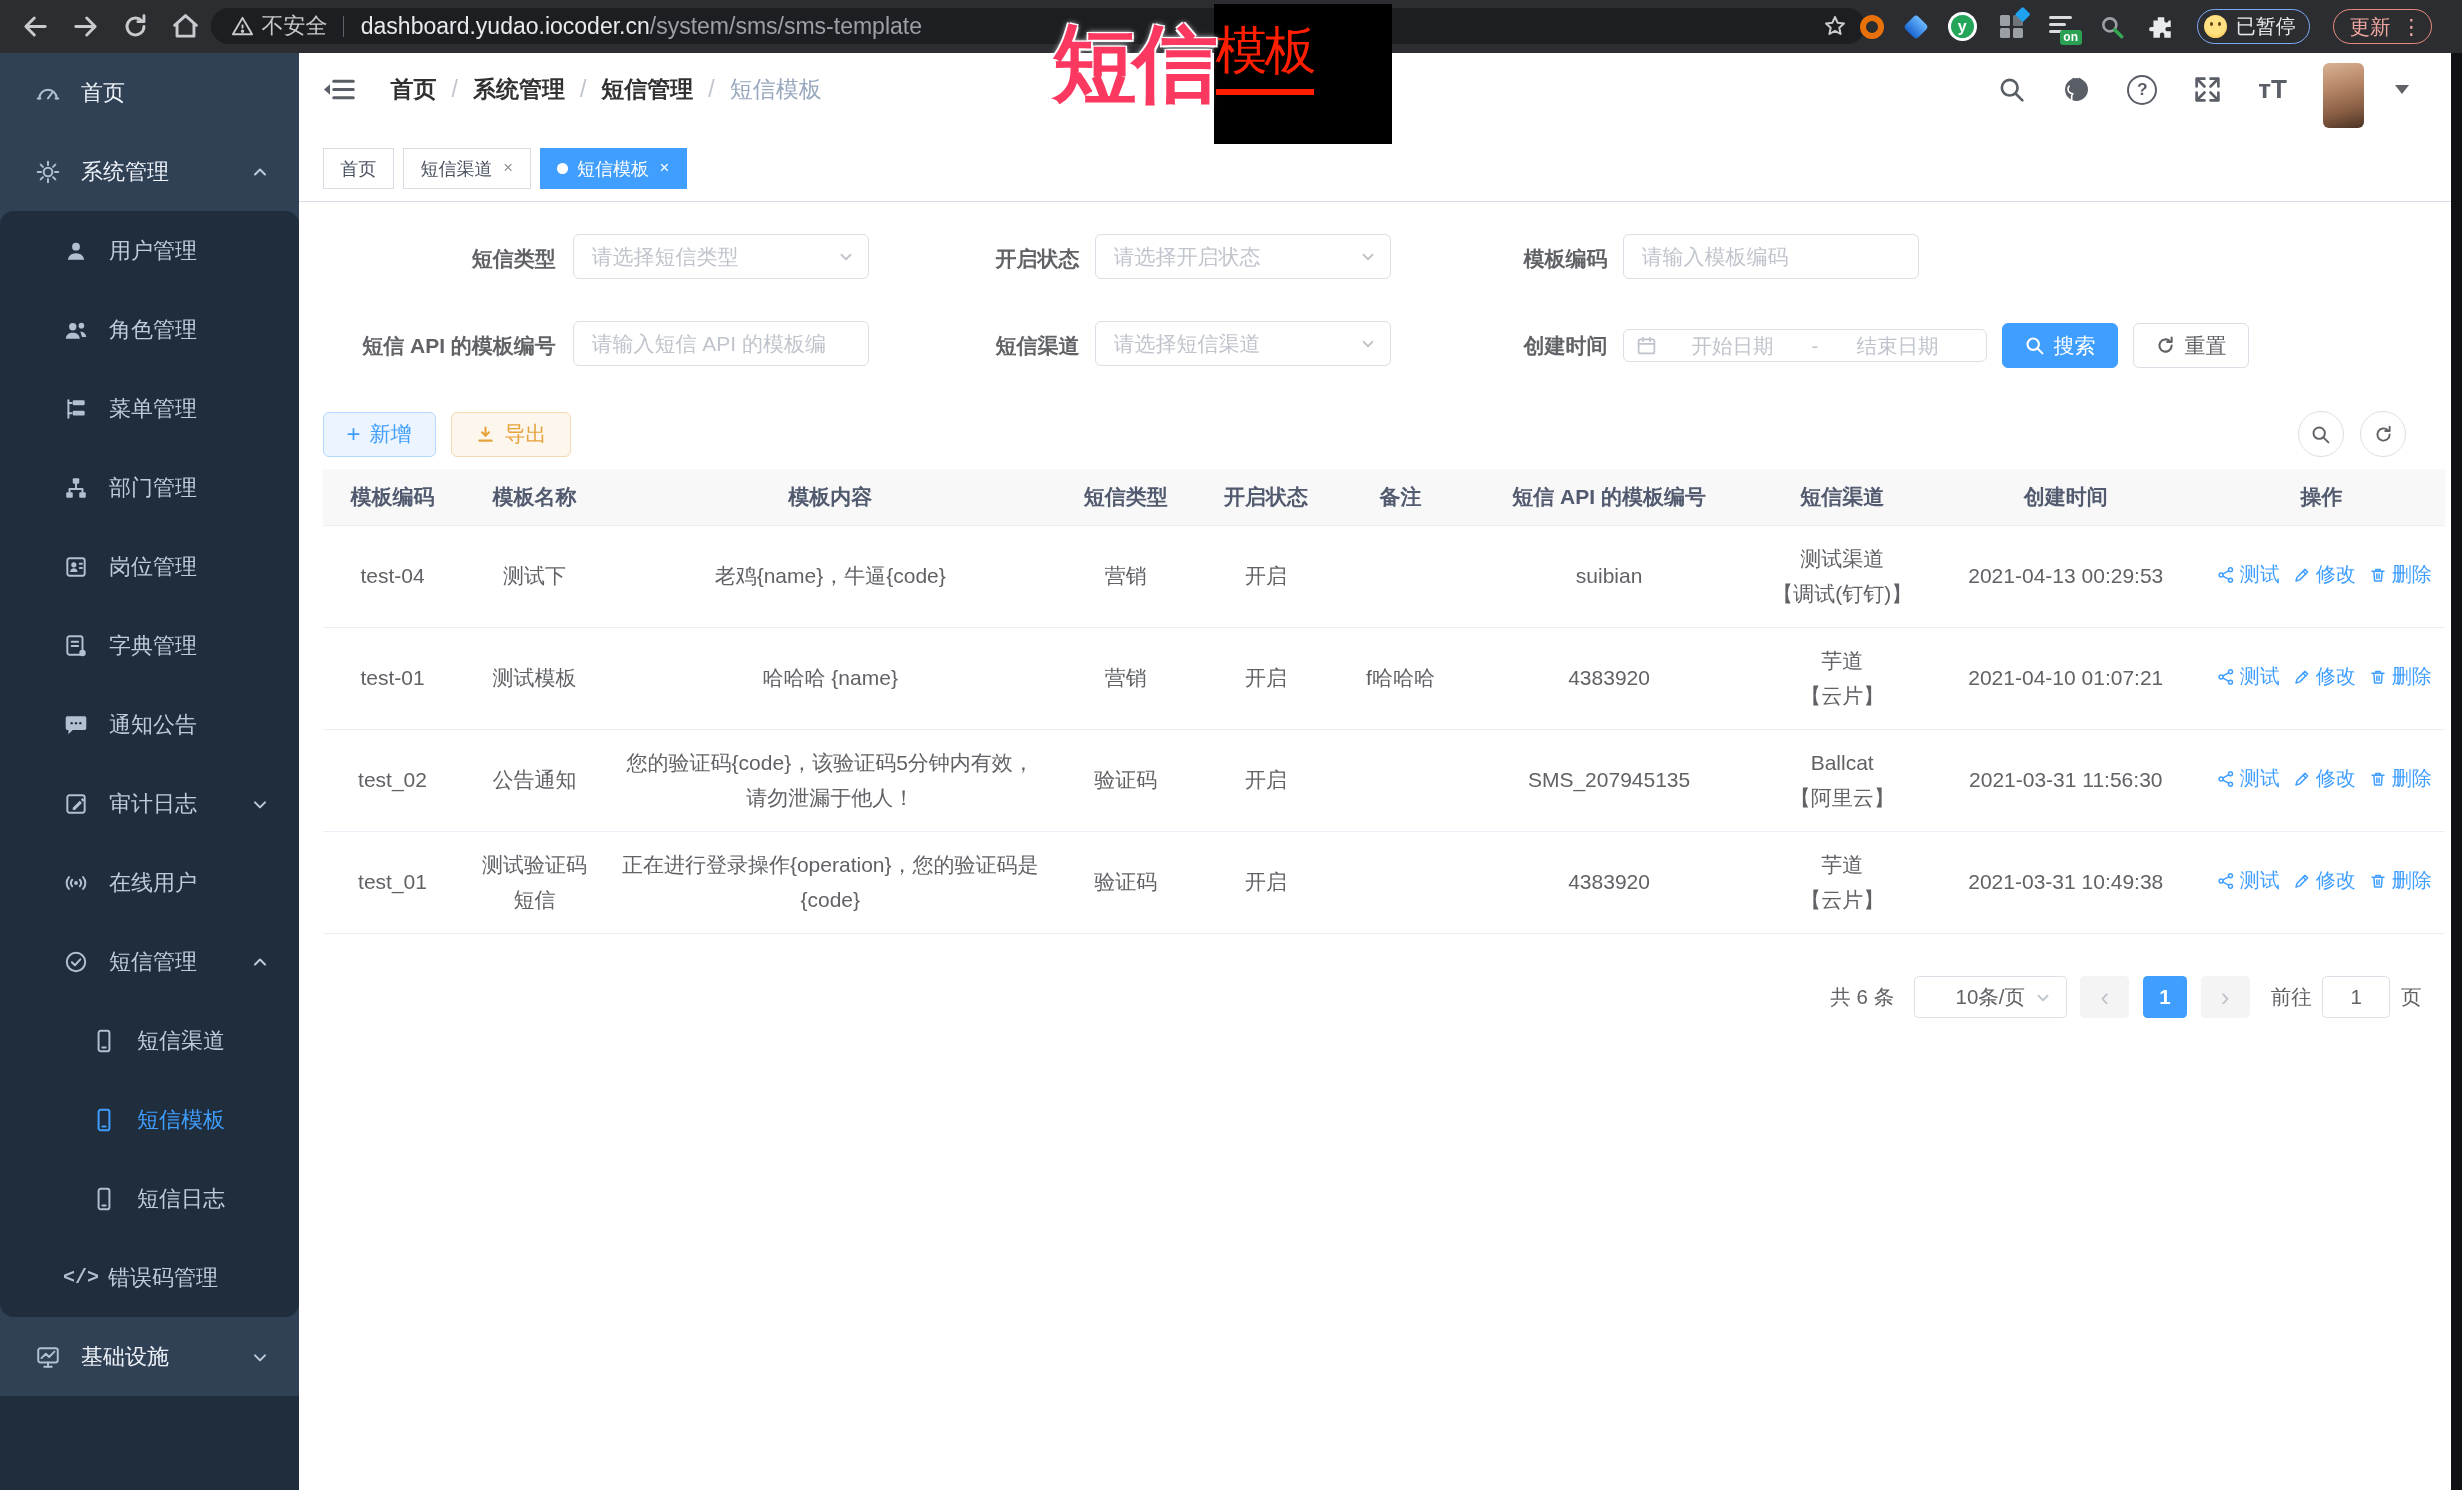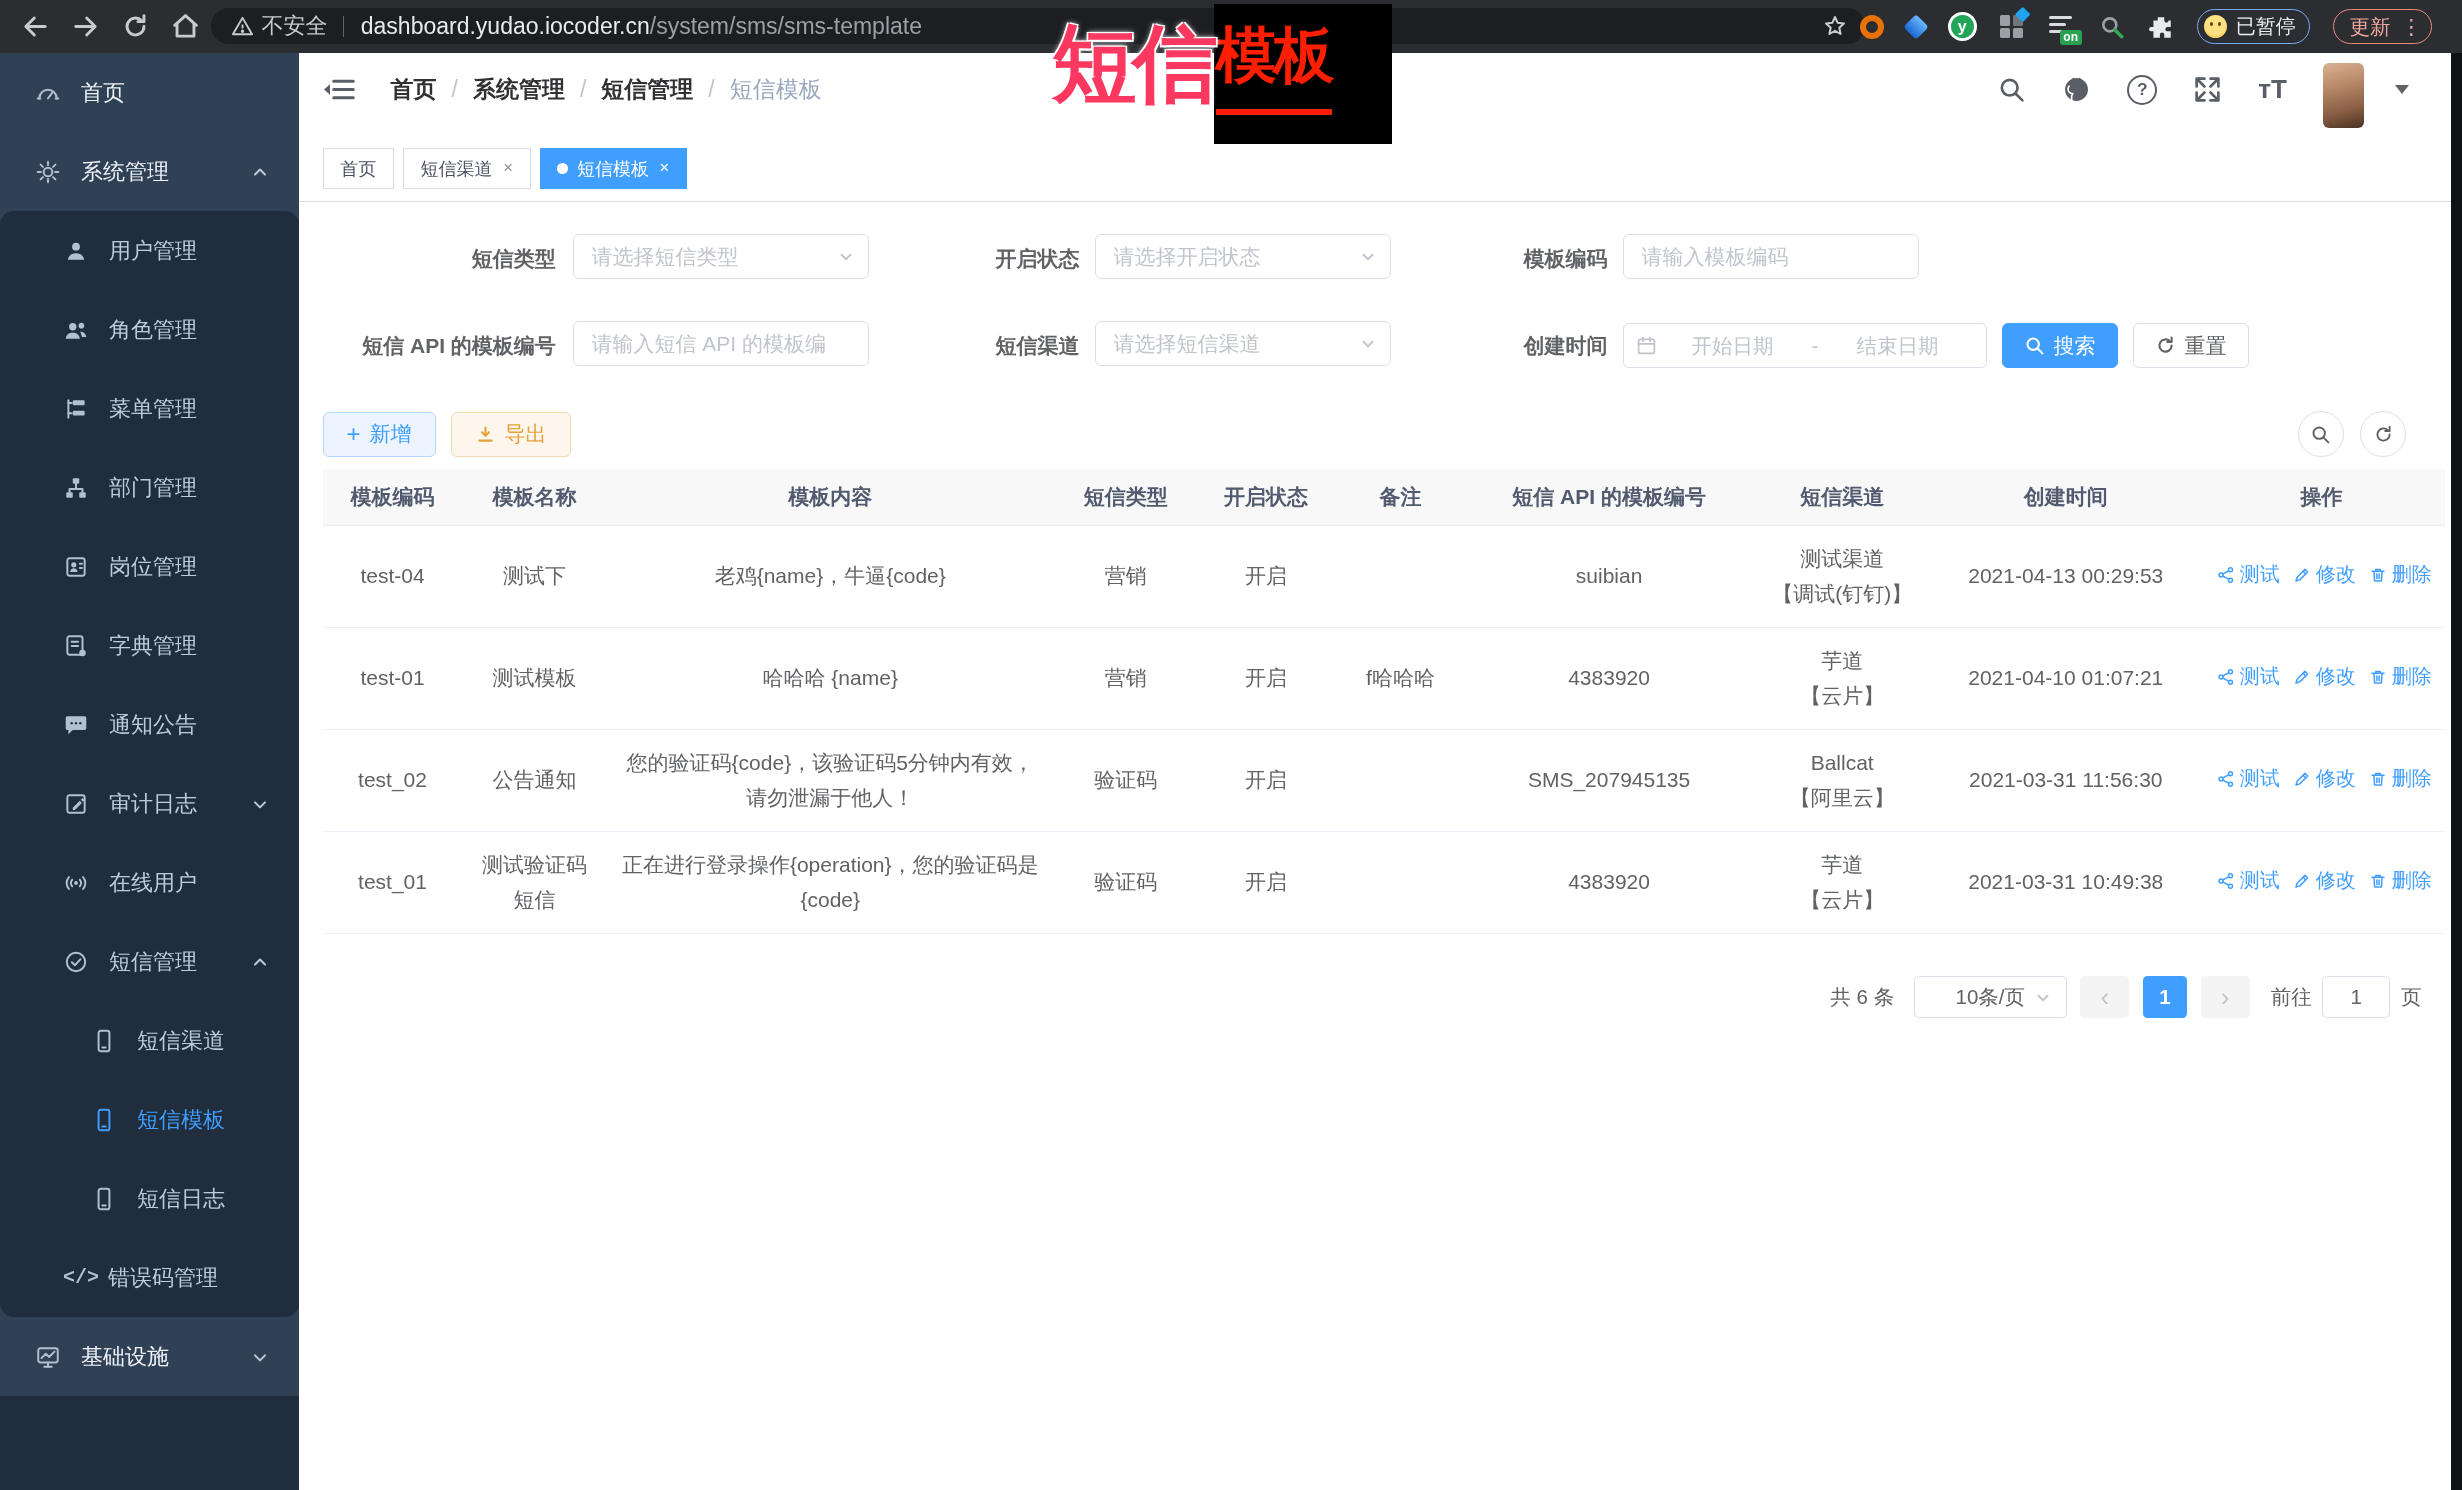--- a/index.html
+++ b/index.html
@@ -45,21 +45,21 @@
   .paused-pill{display:flex;align-items:center;gap:9px;border:1.5px solid #7baaf7;border-radius:18px;height:33px;padding:0 13.6px 0 6px;color:#e8eaed;font-size:20px;}
   .face{width:23px;height:23px;border-radius:50%;background:radial-gradient(circle at 50% 38%,#ffe082 0 55%,#f6b93b);position:relative;}
   .face:before,.face:after{content:"";position:absolute;top:6.8px;width:3px;height:3.8px;background:#5c4312;border-radius:50%;}
   .face:before{left:6px;}.face:after{right:6px;}
   .update-pill{display:flex;align-items:center;gap:10.6px;border:1.5px solid #e98a80;border-radius:18px;height:33px;padding:0 9px 0 15px;color:#f0a69e;font-size:20.5px;}
   .kebab{color:#f0a69e;font-size:21px;letter-spacing:0;line-height:1;}
   
   .ov-pink{position:absolute;left:1052px;top:10.6px;z-index:100;font-size:85px;font-weight:700;color:#fb3960;letter-spacing:-4.5px;line-height:1.25;
     text-shadow:0 0 3px #fff,0 0 6px #fff,1.5px 1.5px 0 #fff,-1.5px -1.5px 0 #fff,1.5px -1.5px 0 #fff,-1.5px 1.5px 0 #fff;}
   .ov-box{position:absolute;left:1214px;top:3.8px;width:178px;height:140px;background:#000;z-index:99;}
-  .ov-red{position:absolute;left:1.5px;top:18px;font-size:61px;font-weight:700;color:#ff1e00;letter-spacing:-3px;line-height:1.1;border-bottom:6.8px solid #ff1e00;padding-bottom:20px;}
+  .ov-red{position:absolute;left:1.5px;top:18px;font-size:52px;font-weight:400;color:#ff1e00;letter-spacing:-3px;line-height:1.1;border-bottom:6.8px solid #ff1e00;padding-bottom:10px;}
   
   .sidebar{position:absolute;left:0;top:53px;width:299px;bottom:0;background:#304156;z-index:2;display:flex;flex-direction:column;}
   .logo-row{height:76px;display:flex;align-items:center;padding-left:49px;flex:0 0 auto;}
   .logo-img{width:70px;height:70px;border-radius:4.5px;flex:0 0 auto;margin-top:4.5px;
     background:radial-gradient(circle at 50% 42%,#f3ece2 0 26%,#cbb39e 45%,#8a6a52 75%,#6b4d3a);}
   .logo-title{color:#ffffff;font-size:23.5px;font-weight:700;margin-left:21px;white-space:nowrap;}
   .s-item{height:79px;display:flex;align-items:center;position:relative;color:#bfcbd9;font-size:22px;cursor:pointer;flex:0 0 auto;}
   .s-item .s-ico{width:26px;height:26px;flex:0 0 auto;color:#b3c0d1;}
   .s-item .s-ico svg{width:26px;height:26px;stroke:currentColor;fill:none;stroke-width:1.8;stroke-linecap:round;stroke-linejoin:round;}
   .s-item .lbl{margin-left:20px;white-space:nowrap;}
@@ -106,21 +106,21 @@
   .f-label.narrow{width:99px;}
   .gap2{margin-left:127px;}
   .gap3{margin-left:133px;}
   .field{position:relative;height:49px;flex:0 0 auto;}
   .field input{width:100%;height:45px;box-sizing:border-box;border:1.5px solid #dcdfe6;border-radius:6px;padding:0 42px 0 18px;font-size:21px;color:#606266;outline:none;font-family:inherit;background:#fff;}
   .field input::placeholder{color:#c0c4cc;}
   .field.plain input{padding-right:18px;}
   .w390{width:296px;}
   .sel-arrow{position:absolute;right:13.6px;top:13.6px;width:18px;height:18px;color:#c0c4cc;pointer-events:none;}
   .sel-arrow svg{width:18px;height:18px;stroke:currentColor;fill:none;stroke-width:2.4;stroke-linecap:round;stroke-linejoin:round;}
-  .date-field{width:364px;height:45px;border:1.5px solid #dcdfe6;border-radius:6px;display:flex;align-items:center;box-sizing:border-box;padding:0 12px;}
+  .date-field{width:364px;height:33px;border:1.5px solid #dcdfe6;border-radius:6px;display:flex;align-items:center;box-sizing:border-box;padding:0 12px;}
   .cal-ico{width:21px;height:21px;color:#c0c4cc;flex:0 0 auto;}
   .cal-ico svg{width:21px;height:21px;stroke:currentColor;fill:none;stroke-width:2;stroke-linecap:round;}
   .date-ph{color:#c0c4cc;font-size:20.5px;flex:1;text-align:center;white-space:nowrap;}
   .date-sep{color:#c0c4cc;font-size:20.5px;padding:0 3px;}
   .btn{display:inline-flex;align-items:center;justify-content:center;height:45px;border-radius:6px;font-size:21px;cursor:pointer;box-sizing:border-box;white-space:nowrap;}
   .btn .b-ico{width:21px;height:21px;margin-right:9px;}
   .btn .b-ico svg{width:21px;height:21px;stroke:currentColor;fill:none;stroke-width:2.4;stroke-linecap:round;stroke-linejoin:round;}
   .btn-primary{background:#409EFF;border:1.5px solid #409EFF;color:#fff;padding:0 21px;margin-left:15px;}
   .btn-plain{background:#fff;border:1.5px solid #dcdfe6;color:#606266;padding:10px 21px;margin-left:15px;}
   

